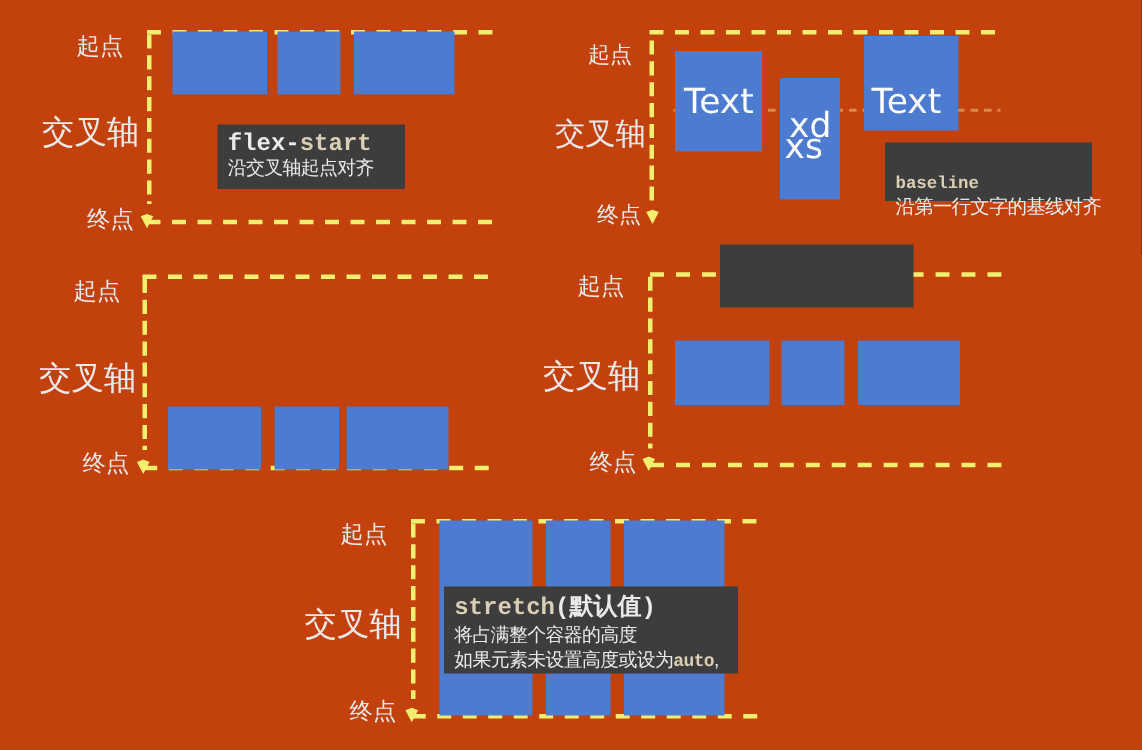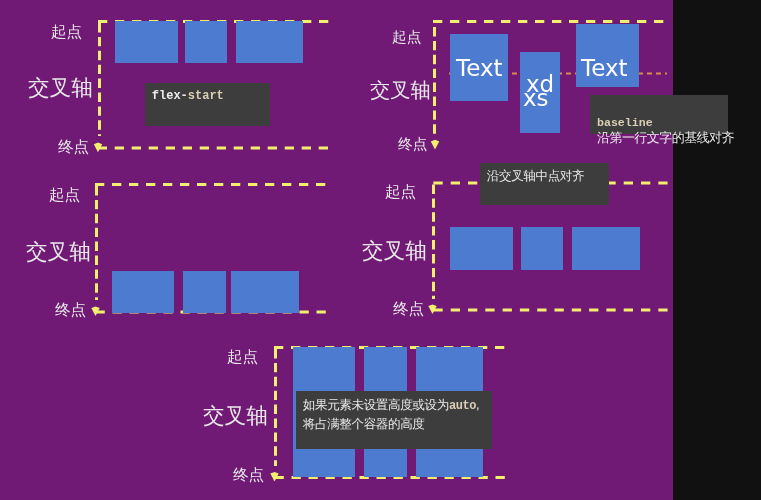--- a/index.html
+++ b/index.html
@@ -1,27 +1,27 @@
 <!DOCTYPE html>
 <html><head>
 <meta charset="utf-8">
 <title>align-items</title>
 <style>
   html,body{margin:0;padding:0;}
   body{width:761px;height:500px;background:#111111;overflow:hidden;
        font-family:"Liberation Sans",sans-serif;}
-  .stage{position:relative;width:673px;height:500px;background:#701a75;}
+  .stage{position:relative;width:761px;height:500px;background:#c2410c;}
   svg.axes{position:absolute;left:0;top:0;width:761px;height:500px;overflow:visible;}
   .lbl{position:absolute;color:#e9e9e9;white-space:nowrap;line-height:1;}
   .lbl.sm{font-size:15.6px;}
   .lbl.lg{font-size:21.6px;}
   .box{position:absolute;background:#4c7bd0;}
   .btxt{position:absolute;color:#ffffff;white-space:nowrap;font-family:"DejaVu Sans",sans-serif;font-size:23px;line-height:32px;}
   .tip{position:absolute;background:#3d3d3d;box-sizing:border-box;padding:5px 8px 6px 6.8px;}
-  .kw{font-family:"Liberation Mono",monospace;font-size:12px;font-weight:bold;color:#eaeaea;
+  .kw{font-family:"Liberation Mono",monospace;font-size:16px;font-weight:bold;color:#eaeaea;
       line-height:16px;white-space:nowrap;}
   .kw .v{color:#dacfb4;}
   .desc{font-size:12.6px;letter-spacing:-0.42px;color:#eaeaea;line-height:17px;white-space:nowrap;}
   .desc .mono{font-family:"Liberation Mono",monospace;font-size:12px;font-weight:bold;color:#dacfb4;}
 </style>
 </head>
 <body>
 
 <div class="stage">
   <svg class="axes" viewBox="0 0 761 500">
@@ -58,20 +58,21 @@
   </svg>
 
   <div class="lbl sm" style="left:51px;top:24px">起点</div>
   <div class="lbl lg" style="left:28px;top:77px">交叉轴</div>
   <div class="lbl sm" style="left:58px;top:139px">终点</div>
   <div class="box" style="left:115px;top:21px;width:63px;height:42px"></div>
   <div class="box" style="left:185px;top:21px;width:42px;height:42px"></div>
   <div class="box" style="left:236px;top:21px;width:67px;height:42px"></div>
   <div class="tip" style="left:145px;top:83px;width:125px;height:43px">
     <div class="kw"><span>flex-</span><span class="v">start</span></div>
+    <div class="desc">沿交叉轴起点对齐</div>
   </div>
 
   <div class="lbl sm" style="left:392px;top:30px;font-size:14.7px">起点</div>
   <div class="lbl lg" style="left:370px;top:80px;font-size:20.2px">交叉轴</div>
   <div class="lbl sm" style="left:398px;top:137px;font-size:14.7px">终点</div>
   <div class="box" style="left:450px;top:34px;width:58px;height:67px"></div>
   <div class="box" style="left:520px;top:52px;width:40px;height:81px"></div>
   <div class="box" style="left:576px;top:24px;width:63px;height:63px"></div>
   <div class="btxt" style="left:456px;top:52px">Text</div>
   <div class="btxt" style="left:526px;top:68px">xd</div>
@@ -89,26 +90,26 @@
   <div class="box" style="left:183px;top:271px;width:43px;height:42px"></div>
   <div class="box" style="left:231px;top:271px;width:68px;height:42px"></div>
 
   <div class="lbl sm" style="left:385px;top:184px">起点</div>
   <div class="lbl lg" style="left:362px;top:240px">交叉轴</div>
   <div class="lbl sm" style="left:393px;top:301px">终点</div>
   <div class="box" style="left:450px;top:227px;width:63px;height:43px"></div>
   <div class="box" style="left:521px;top:227px;width:42px;height:43px"></div>
   <div class="box" style="left:572px;top:227px;width:68px;height:43px"></div>
   <div class="tip" style="left:480px;top:163px;width:129px;height:42px">
-    <div class="desc">沿交叉轴中点对齐</div>
   </div>
 
   <div class="lbl sm" style="left:227px;top:349px">起点</div>
   <div class="lbl lg" style="left:203px;top:405px">交叉轴</div>
   <div class="lbl sm" style="left:233px;top:467px">终点</div>
   <div class="box" style="left:293px;top:347px;width:62px;height:130px"></div>
   <div class="box" style="left:364px;top:347px;width:43px;height:130px"></div>
   <div class="box" style="left:416px;top:347px;width:67px;height:130px"></div>
   <div class="tip" style="left:296px;top:391px;width:196px;height:58px;padding:6px 8px 5px 6.8px">
+    <div class="kw" style="line-height:17.5px"><span class="v">stretch</span><span>(默认值)</span></div>
+    <div class="desc" style="line-height:17.5px">将占满整个容器的高度</div>
     <div class="desc" style="line-height:17.5px"><span>如果元素未设置高度或设为</span><span class="mono">auto</span><span>,</span></div>
-    <div class="desc" style="line-height:17.5px">将占满整个容器的高度</div>
   </div>
 </div>
 
 </body></html>

